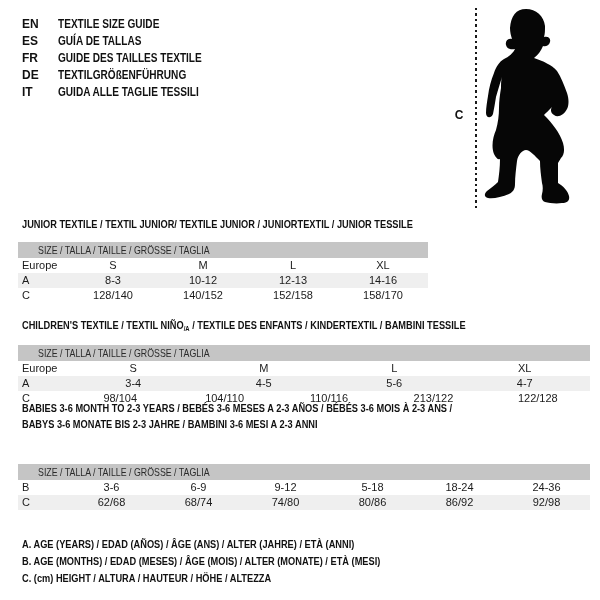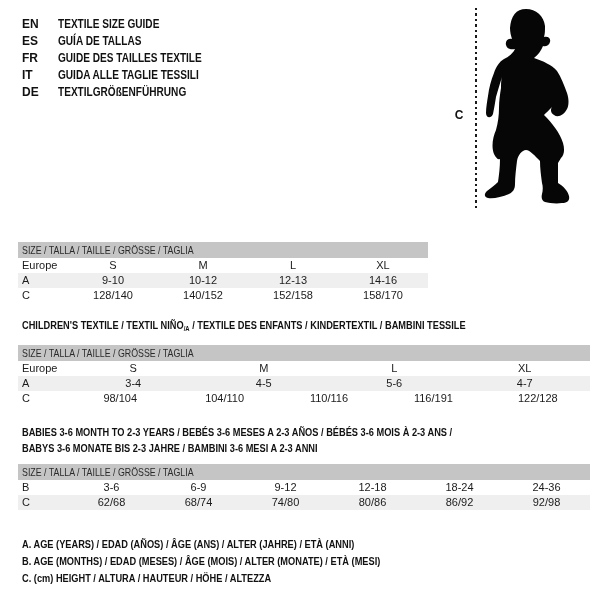--- a/index.html
+++ b/index.html
@@ -16,21 +16,21 @@
   .dash-line{position:absolute;left:475px;top:8px;width:2px;height:200px;
     background-image:repeating-linear-gradient(to bottom,#1a1a1a 0 2.5px,transparent 2.5px 5.5px);}
   .c-label{position:absolute;left:449px;top:108px;width:20px;text-align:center;
     font-size:12px;font-weight:bold;color:#111;}
   .baby-svg{position:absolute;left:483px;top:5px;width:90px;height:202px;}
   
   .sec-title{position:absolute;left:22px;font-size:11px;font-weight:bold;color:#111;line-height:12px;white-space:nowrap;}
   .sub{font-size:7px;vertical-align:-2px;}
   
   .size-table{position:absolute;left:18px;}
-  .size-bar{height:16px;line-height:16px;background:#c5c5c5;font-size:10.5px;color:#2a2a2a;padding-left:4px;box-sizing:border-box;}
+  .size-bar{height:16px;line-height:16px;background:#c5c5c5;font-size:10.5px;color:#2a2a2a;padding-left:20px;box-sizing:border-box;}
   .trow{display:flex;height:15px;line-height:15px;font-size:11px;color:#1b1b1b;}
   .trow.alt{background:#efefef;}
   .tlabel{flex:0 0 50px;width:50px;padding-left:4px;box-sizing:border-box;text-align:left;}
   .tcell{flex:1;text-align:center;}
   
   .legend-block{position:absolute;left:22px;top:536px;text-decoration:underline;}
   .legend-line{font-size:11px;font-weight:bold;color:#111;line-height:17px;white-space:nowrap;}
 </style>
 </head>
 <body>
@@ -44,26 +44,26 @@
     </div>
     <div class="lang-row">
       <span class="lang-code">ES</span>
       <span class="cond">GUÍA DE TALLAS</span>
     </div>
     <div class="lang-row">
       <span class="lang-code">FR</span>
       <span class="cond">GUIDE DES TAILLES TEXTILE</span>
     </div>
     <div class="lang-row">
+      <span class="lang-code">DE</span>
+      <span class="cond">TEXTILGRÖßENFÜHRUNG</span>
+    </div>
+    <div class="lang-row">
       <span class="lang-code">IT</span>
       <span class="cond">GUIDA ALLE TAGLIE TESSILI</span>
-    </div>
-    <div class="lang-row">
-      <span class="lang-code">DE</span>
-      <span class="cond">TEXTILGRÖßENFÜHRUNG</span>
     </div>
   </div>
 
   <div class="dash-line"></div>
   <div class="c-label">C</div>
   <svg class="baby-svg" viewBox="0 0 88 202" xmlns="http://www.w3.org/2000/svg">
     <path fill="#060606" d="
       M42,4
       C52,4 60,11 61,21
       C61,25 61,29 60,32
@@ -106,34 +106,37 @@
       C5,83 7,75 10,68
       C12,62 15,57 20,54
       C26,51 29,48 31,44
       C27,45 23,44 22,40
       C21,36 24,33 28,34
       C27,31 26,27 26,23
       C27,11 32,4 42,4
       Z"></path>
   </svg>
 
+  <div class="sec-title" style="top:218px;">
+    <span class="cond">JUNIOR TEXTILE / TEXTIL JUNIOR/ TEXTILE JUNIOR / JUNIORTEXTIL / JUNIOR TESSILE</span>
+  </div>
   <div class="size-table" style="top:242px;width:410px;">
     <div class="size-bar">
       <span class="cond">SIZE / TALLA / TAILLE / GRÖSSE / TAGLIA</span>
     </div>
     <div class="trow">
       <span class="tlabel">Europe</span>
       <span class="tcell">S</span>
       <span class="tcell">M</span>
       <span class="tcell">L</span>
       <span class="tcell">XL</span>
     </div>
     <div class="trow alt">
       <span class="tlabel">A</span>
-      <span class="tcell">9-10</span>
+      <span class="tcell">8-3</span>
       <span class="tcell">10-12</span>
       <span class="tcell">12-13</span>
       <span class="tcell">14-16</span>
     </div>
     <div class="trow">
       <span class="tlabel">C</span>
       <span class="tcell">128/140</span>
       <span class="tcell">140/152</span>
       <span class="tcell">152/158</span>
       <span class="tcell">158/170</span>
@@ -159,39 +162,39 @@
       <span class="tcell">3-4</span>
       <span class="tcell">4-5</span>
       <span class="tcell">5-6</span>
       <span class="tcell">4-7</span>
     </div>
     <div class="trow">
       <span class="tlabel">C</span>
       <span class="tcell">98/104</span>
       <span class="tcell">104/110</span>
       <span class="tcell">110/116</span>
-      <span class="tcell">116/191</span>
+      <span class="tcell">213/122</span>
       <span class="tcell">122/128</span>
     </div>
   </div>
 
-  <div class="sec-title" style="top:424px;line-height:16px;">
+  <div class="sec-title" style="top:400px;line-height:16px;">
     <span class="cond">BABIES 3-6 MONTH TO 2-3 YEARS / BEBÉS 3-6 MESES A 2-3 AÑOS / BÉBÉS 3-6 MOIS À 2-3 ANS /</span><br>
     <span class="cond">BABYS 3-6 MONATE BIS 2-3 JAHRE / BAMBINI 3-6 MESI A 2-3 ANNI</span>
   </div>
   <div class="size-table" style="top:464px;width:572px;">
     <div class="size-bar">
       <span class="cond">SIZE / TALLA / TAILLE / GRÖSSE / TAGLIA</span>
     </div>
     <div class="trow">
       <span class="tlabel">B</span>
       <span class="tcell">3-6</span>
       <span class="tcell">6-9</span>
       <span class="tcell">9-12</span>
-      <span class="tcell">12-18</span>
+      <span class="tcell">5-18</span>
       <span class="tcell">18-24</span>
       <span class="tcell">24-36</span>
     </div>
     <div class="trow alt">
       <span class="tlabel">C</span>
       <span class="tcell">62/68</span>
       <span class="tcell">68/74</span>
       <span class="tcell">74/80</span>
       <span class="tcell">80/86</span>
       <span class="tcell">86/92</span>

